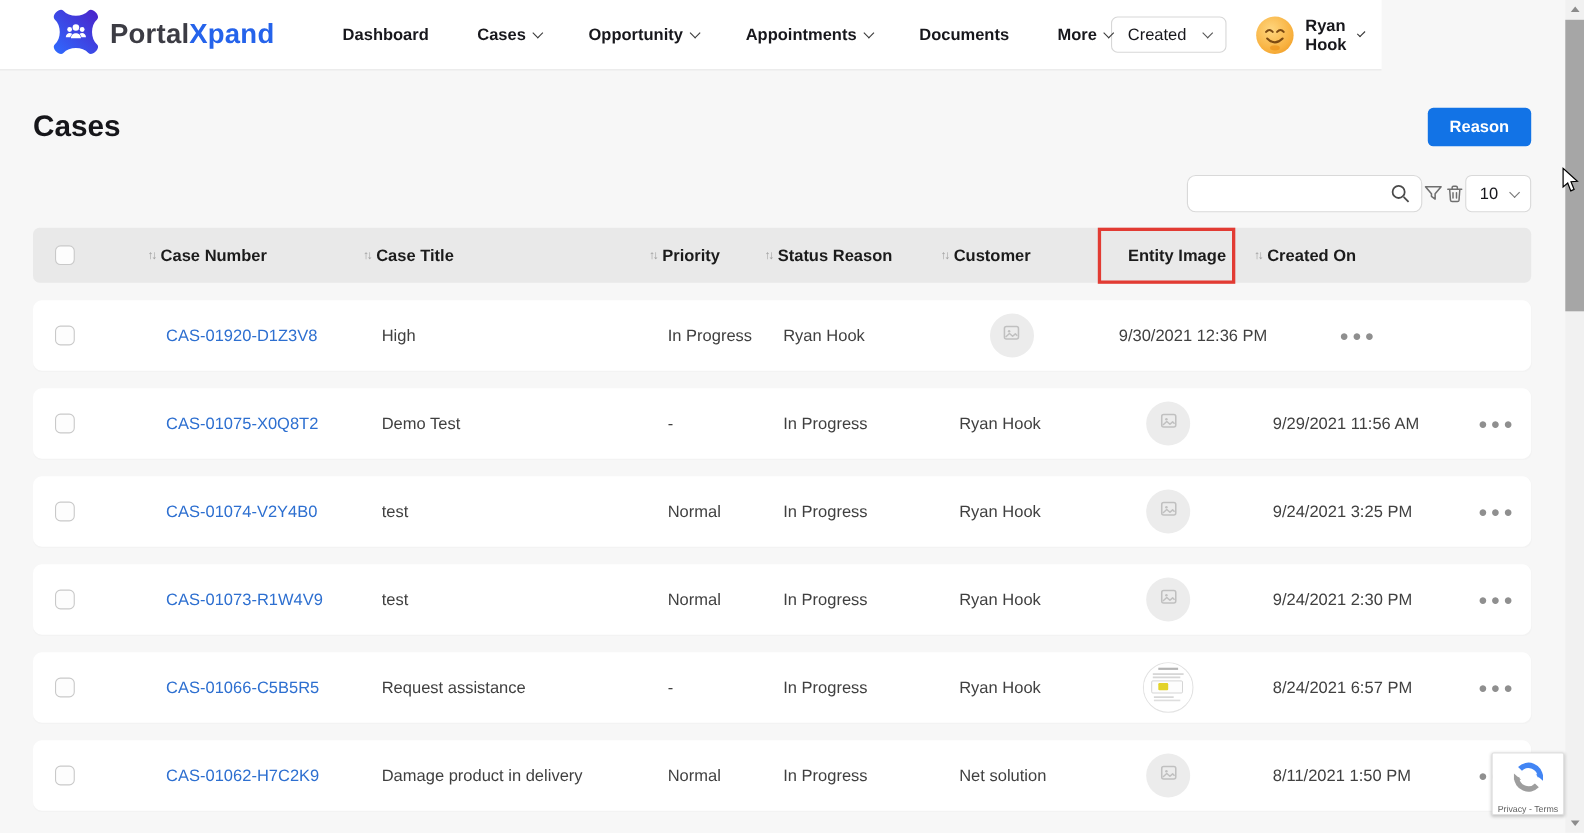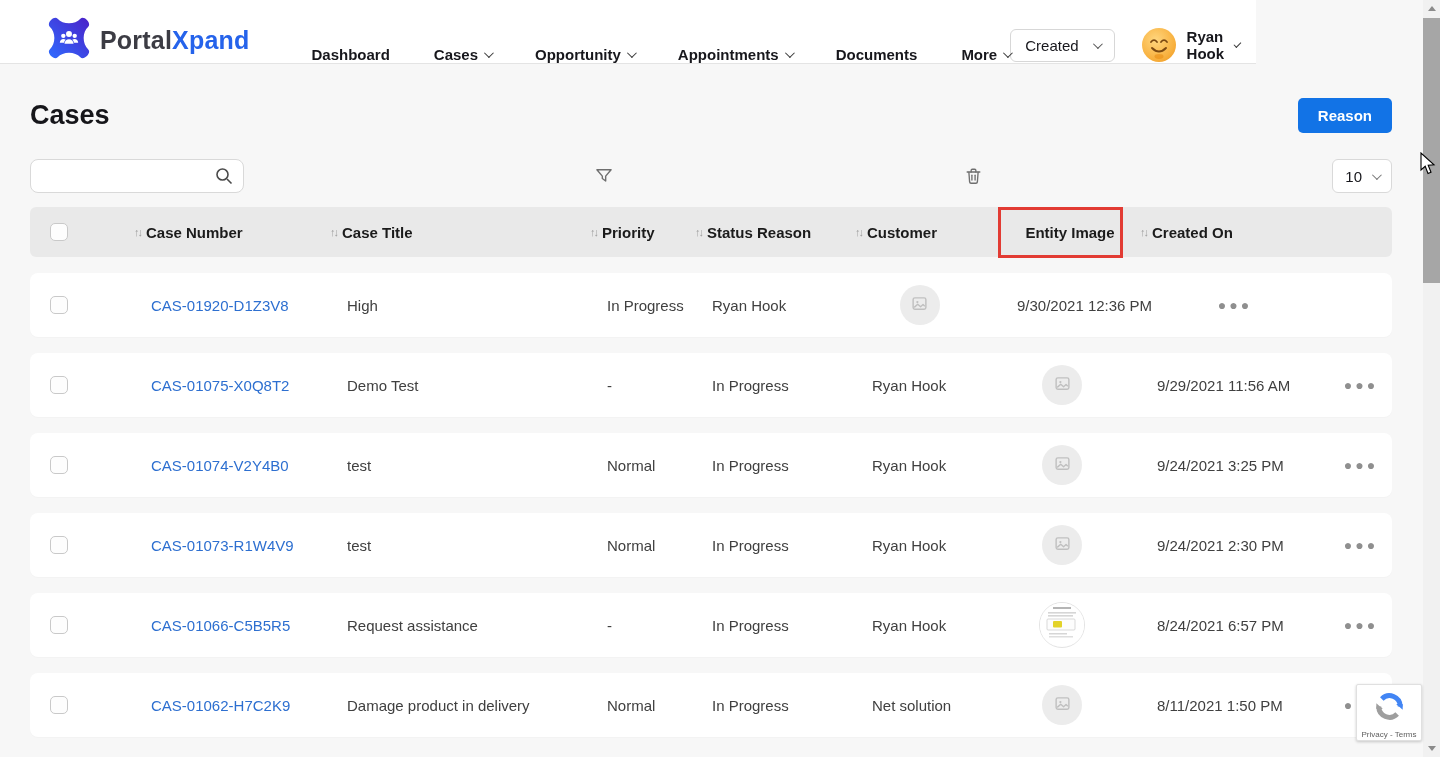--- a/index.html
+++ b/index.html
@@ -1,39 +1,39 @@
 <!DOCTYPE html>
 <html><head>
 <meta charset="utf-8">
 <style>
   * { margin:0; padding:0; box-sizing:border-box; }
   html,body { width:1440px; height:757px; overflow:hidden; font-family:"Liberation Sans", sans-serif; background:#f7f7f7; }
 
   
-  .navbar { position:absolute; left:0; top:0; width:1256px; height:64px; background:#ffffff; border-bottom:1px solid #e4e4e4; display:flex; align-items:flex-end; z-index:5; }
+  .navbar { position:absolute; left:0; top:0; width:1256px; height:64px; background:#ffffff; border-bottom:1px solid #e4e4e4; display:flex; align-items:center; z-index:5; }
   .brand { display:flex; align-items:center; margin-left:48px; cursor:pointer; }
   .brand-text { font-size:25px; font-weight:700; letter-spacing:.2px; margin-left:10px; }
   .brand-text .primary { color:#3c3c44; }
   .brand-text .accent { color:#2563eb; }
   .nav-menu { display:flex; align-items:center; margin-left:62px; gap:44px; }
   .nav-item { display:flex; align-items:center; gap:6px; font-size:15px; color:#17171c; font-weight:700; cursor:pointer; white-space:nowrap; }
   .chev { width:7px; height:7px; border-right:1.6px solid #3a3a3a; border-bottom:1.6px solid #3a3a3a; transform:rotate(45deg) translateY(-2px); display:inline-block; }
   .nav-right { margin-left:auto; display:flex; align-items:center; margin-right:60px; }
   .lang-select { display:flex; align-items:center; gap:14px; border:1px solid #d7d7d7; border-radius:6px; padding:7px 14px; font-size:15px; color:#17171c; background:#fff; cursor:pointer; }
   .lang-select .chev { border-color:#555; }
   .avatar { width:36px; height:36px; margin-left:26px; margin-right:10px; }
   .user-name { display:flex; align-items:center; gap:7px; font-size:15px; font-weight:600; color:#17171c; cursor:pointer; }
 
   
   .main { position:absolute; left:0; top:65px; width:1423px; padding:33px 31px 0 30px; }
   .title-row { display:flex; justify-content:space-between; align-items:center; }
   .page-title { font-size:27px; font-weight:700; color:#16161a; }
   .create-btn { background:#1273e6; color:#ffffff; font-size:15px; font-weight:600; border:none; border-radius:5px; padding:9px 20px; cursor:pointer; font-family:"Liberation Sans",sans-serif; }
 
-  .toolbar { margin-top:26px; display:flex; justify-content:space-between; align-items:center; height:34px; }
+  .toolbar { margin-top:26px; display:flex; justify-content:flex-end; align-items:center; height:34px; }
   .search-wrap { position:relative; width:214px; height:34px; }
   .search-input { width:100%; height:100%; border:1px solid #d9d9d9; border-radius:8px; padding:0 36px 0 12px; font-size:14px; color:#333; outline:none; background:#fff; font-family:"Liberation Sans",sans-serif; }
   .search-icon { position:absolute; right:10px; top:7px; }
   .tool-icon { cursor:pointer; display:flex; align-items:center; }
   .page-size { display:flex; align-items:center; gap:10px; border:1px solid #d9d9d9; border-radius:6px; background:#fff; height:34px; padding:0 12px; font-size:15px; color:#17171c; cursor:pointer; }
   .page-size .chev { border-color:#777; }
 
   
   .grid { display:grid; grid-template-columns:104px 196px 260px 105px 160px 145px 140px 190px 1fr; align-items:center; }
   .thead { margin-top:14px; height:50px; background:#e9e9e9; border-radius:6px; }

